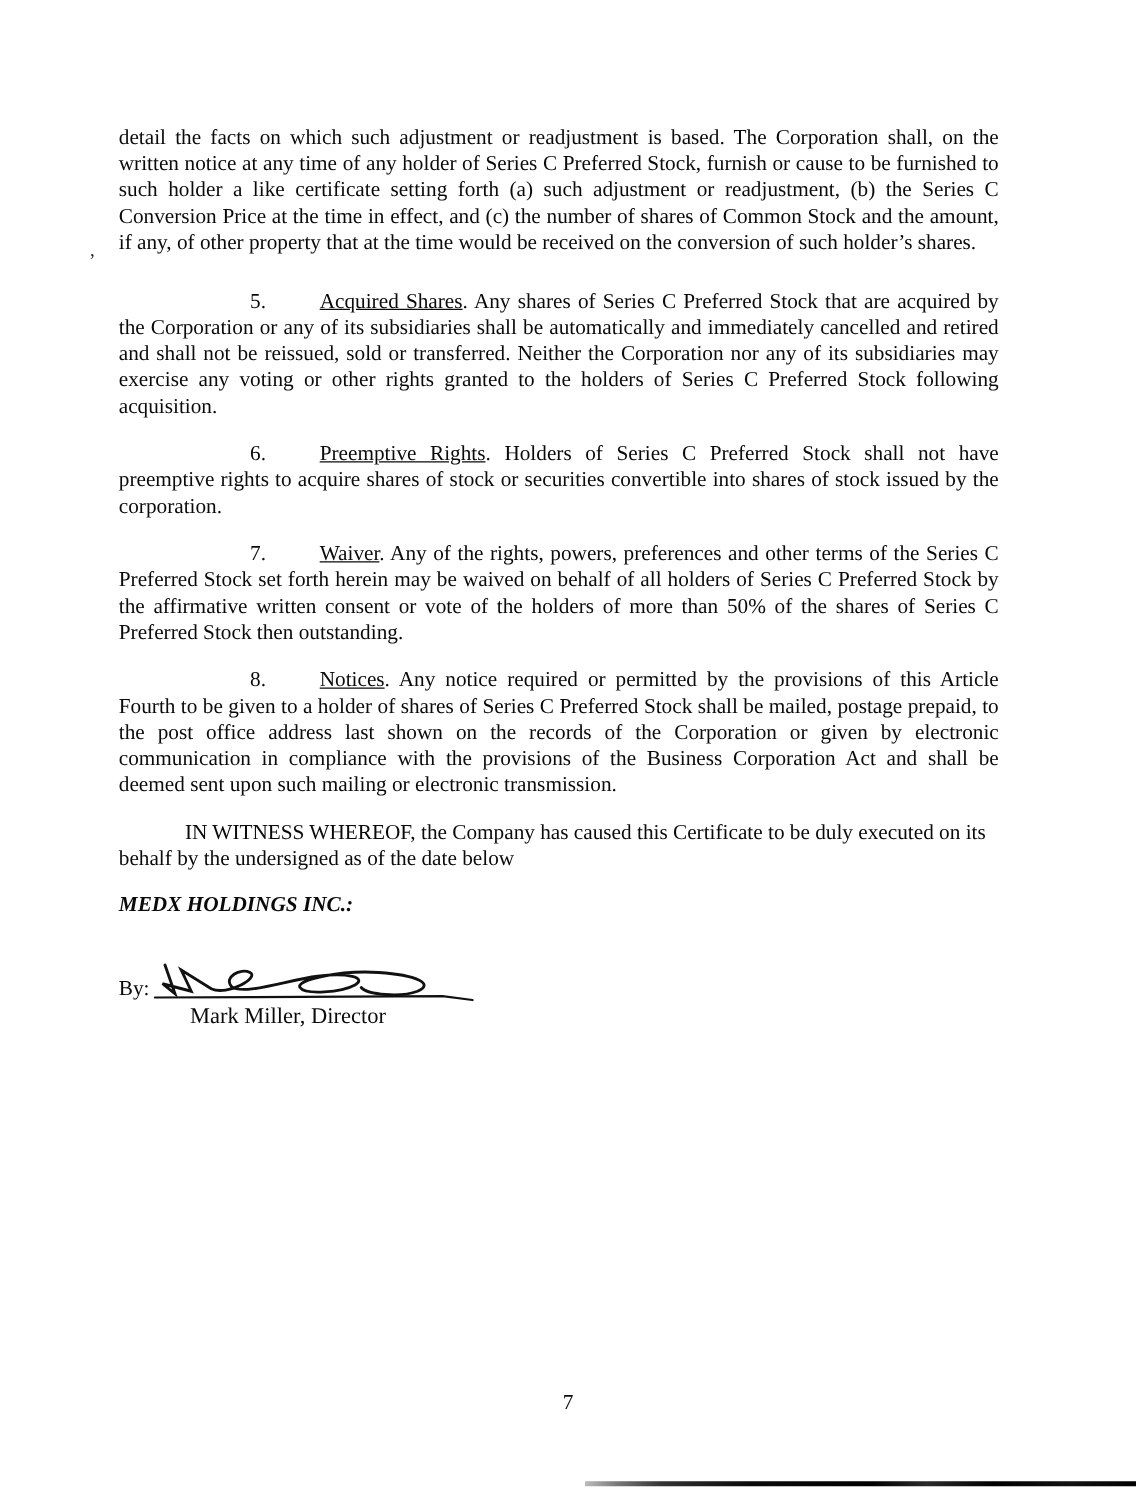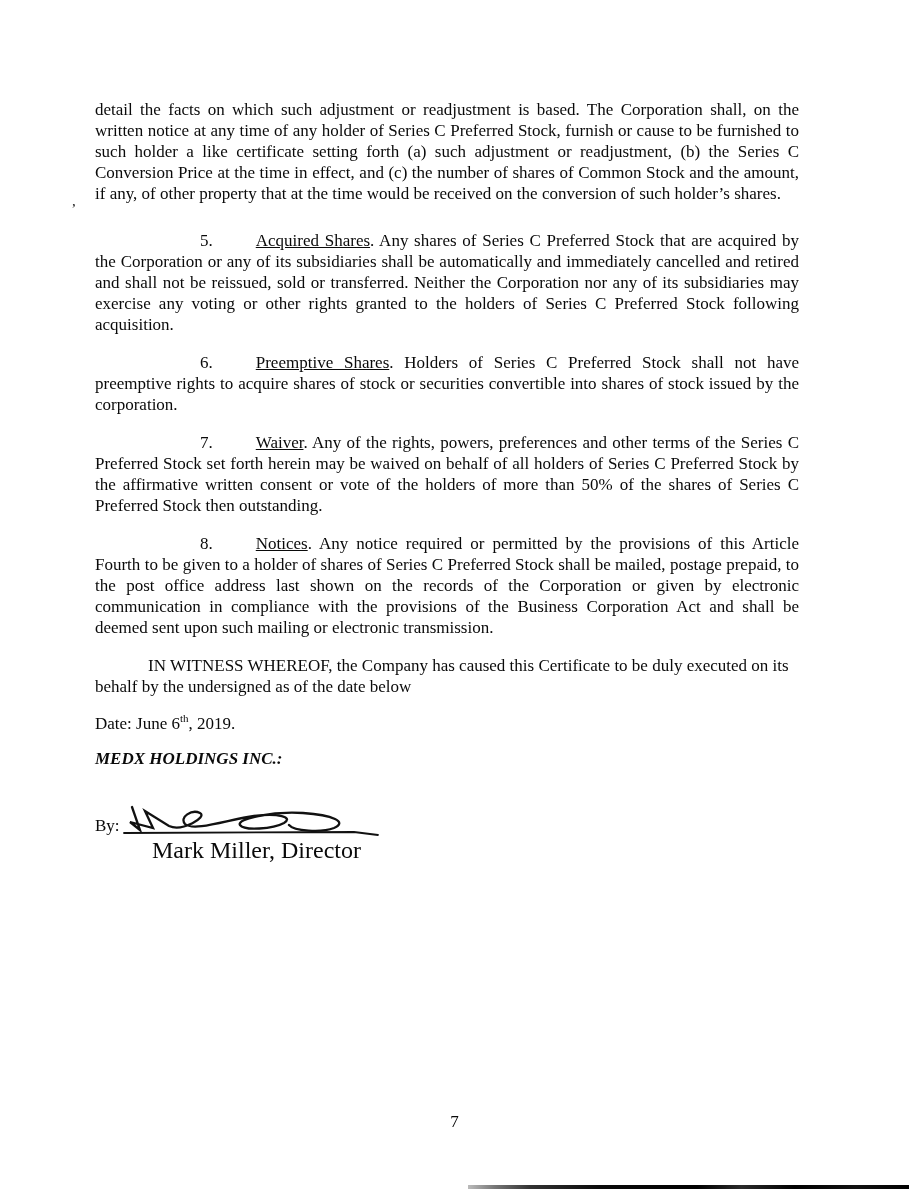--- a/index.html
+++ b/index.html
@@ -44,21 +44,21 @@
     left: 0; top: 11px;
     font-size: 17px;
   }
   .signature-svg {
     position: absolute;
     left: 27px; top: -2px;
   }
   .signer-name {
     position: absolute;
     left: 57px; top: 32px;
-    font-size: 24px;
+    font-size: 18px;
     white-space: nowrap;
     text-align: right;
   }
   .page-number {
     position: absolute;
     left: 0; top: 1112px;
     width: 100%;
     text-align: center;
     font-size: 17px;
   }
@@ -81,29 +81,28 @@
 <body>
 
 <span class="margin-speck">,</span>
 
 <div class="page-content">
 
   <p class="para continuation">detail the facts on which such adjustment or readjustment is based.  The Corporation shall, on the written notice at any time of any holder of Series C Preferred Stock, furnish or cause to be furnished to such holder a like certificate setting forth (a) such adjustment or readjustment, (b) the Series C Conversion Price at the time in effect, and (c) the number of shares of Common Stock and the amount, if any, of other property that at the time would be received on the conversion of such holder’s shares.</p>
 
   <p class="para section"><span>5.</span><span class="tab-spacer"></span><span class="sec-heading">Acquired Shares</span><span>.  Any shares of Series C Preferred Stock that are acquired by the Corporation or any of its subsidiaries shall be automatically and immediately cancelled and retired and shall not be reissued, sold or transferred.  Neither the Corporation nor any of its subsidiaries may exercise any voting or other rights granted to the holders of Series C Preferred Stock following acquisition.</span></p>
 
-  <p class="para section"><span>6.</span><span class="tab-spacer"></span><span class="sec-heading">Preemptive Shares</span><span>.  Holders of Series C Preferred Stock shall not have preemptive rights to acquire shares of stock or securities convertible into shares of stock issued by the corporation.</span></p>
+  <p class="para section"><span>6.</span><span class="tab-spacer"></span><span class="sec-heading">Preemptive Rights</span><span>.  Holders of Series C Preferred Stock shall not have preemptive rights to acquire shares of stock or securities convertible into shares of stock issued by the corporation.</span></p>
 
   <p class="para section"><span>7.</span><span class="tab-spacer"></span><span class="sec-heading">Waiver</span><span>.  Any of the rights, powers, preferences and other terms of the Series C Preferred Stock set forth herein may be waived on behalf of all holders of Series C Preferred Stock by the affirmative written consent or vote of the holders of more than 50% of the shares of Series C Preferred Stock then outstanding.</span></p>
 
   <p class="para section"><span>8.</span><span class="tab-spacer"></span><span class="sec-heading">Notices</span><span>.  Any notice required or permitted by the provisions of this Article Fourth to be given to a holder of shares of Series C Preferred Stock shall be mailed, postage prepaid, to the post office address last shown on the records of the Corporation or given by electronic communication in compliance with the provisions of the Business Corporation Act and shall be deemed sent upon such mailing or electronic transmission.</span></p>
 
   <p class="para witness"><span class="bold">IN WITNESS WHEREOF</span><span>, the Company has caused this Certificate to be duly executed on its behalf by the undersigned as of the date below</span></p>
 
-  <p class="para date-line"><span>Date: June 6</span><sup>th</sup><span>, 2019.</span></p>
 
   <p class="para company-line">MEDX HOLDINGS INC.:</p>
 
   <div class="sig-block">
     <span class="by-label">By:</span>
     <svg class="signature-svg" width="268" height="40" viewBox="0 0 268 40">
       <path d="M10,4 L18,27 L8,19 L31,25 L23,8 L47,23
                C60,29 86,14 78,10
                C70,6 57,14 63,21
                C72,29 108,16 132,13

